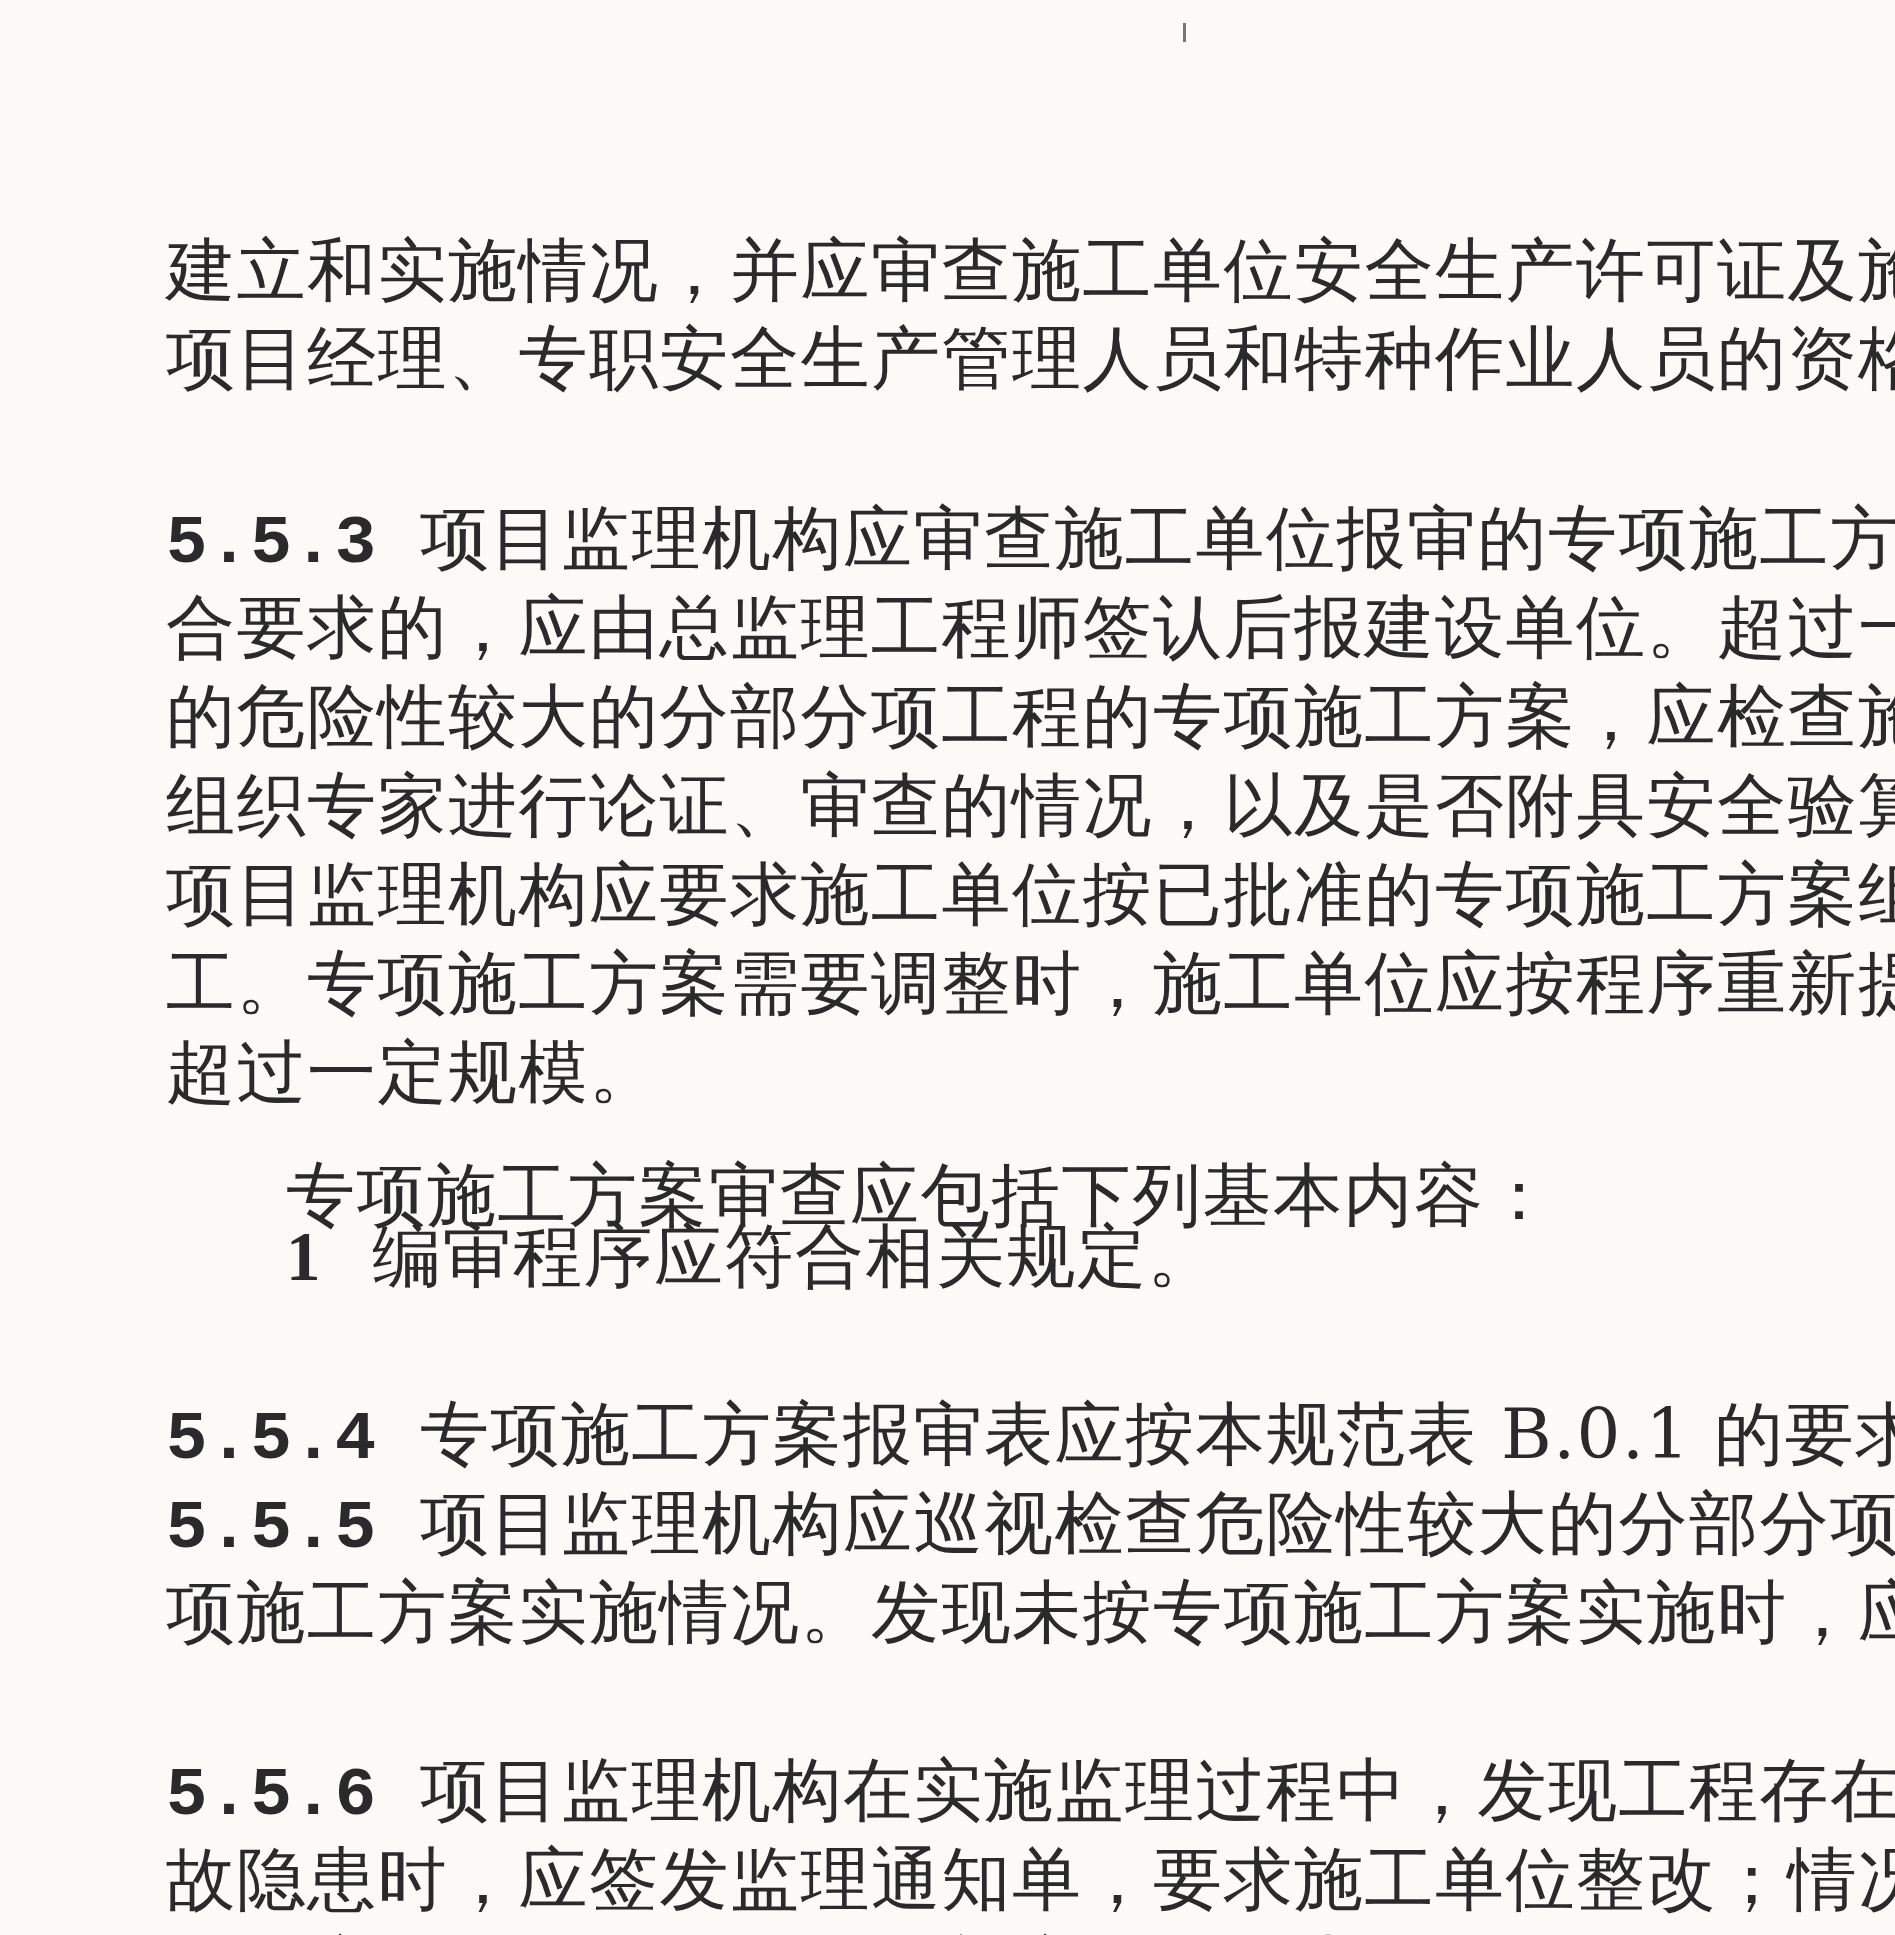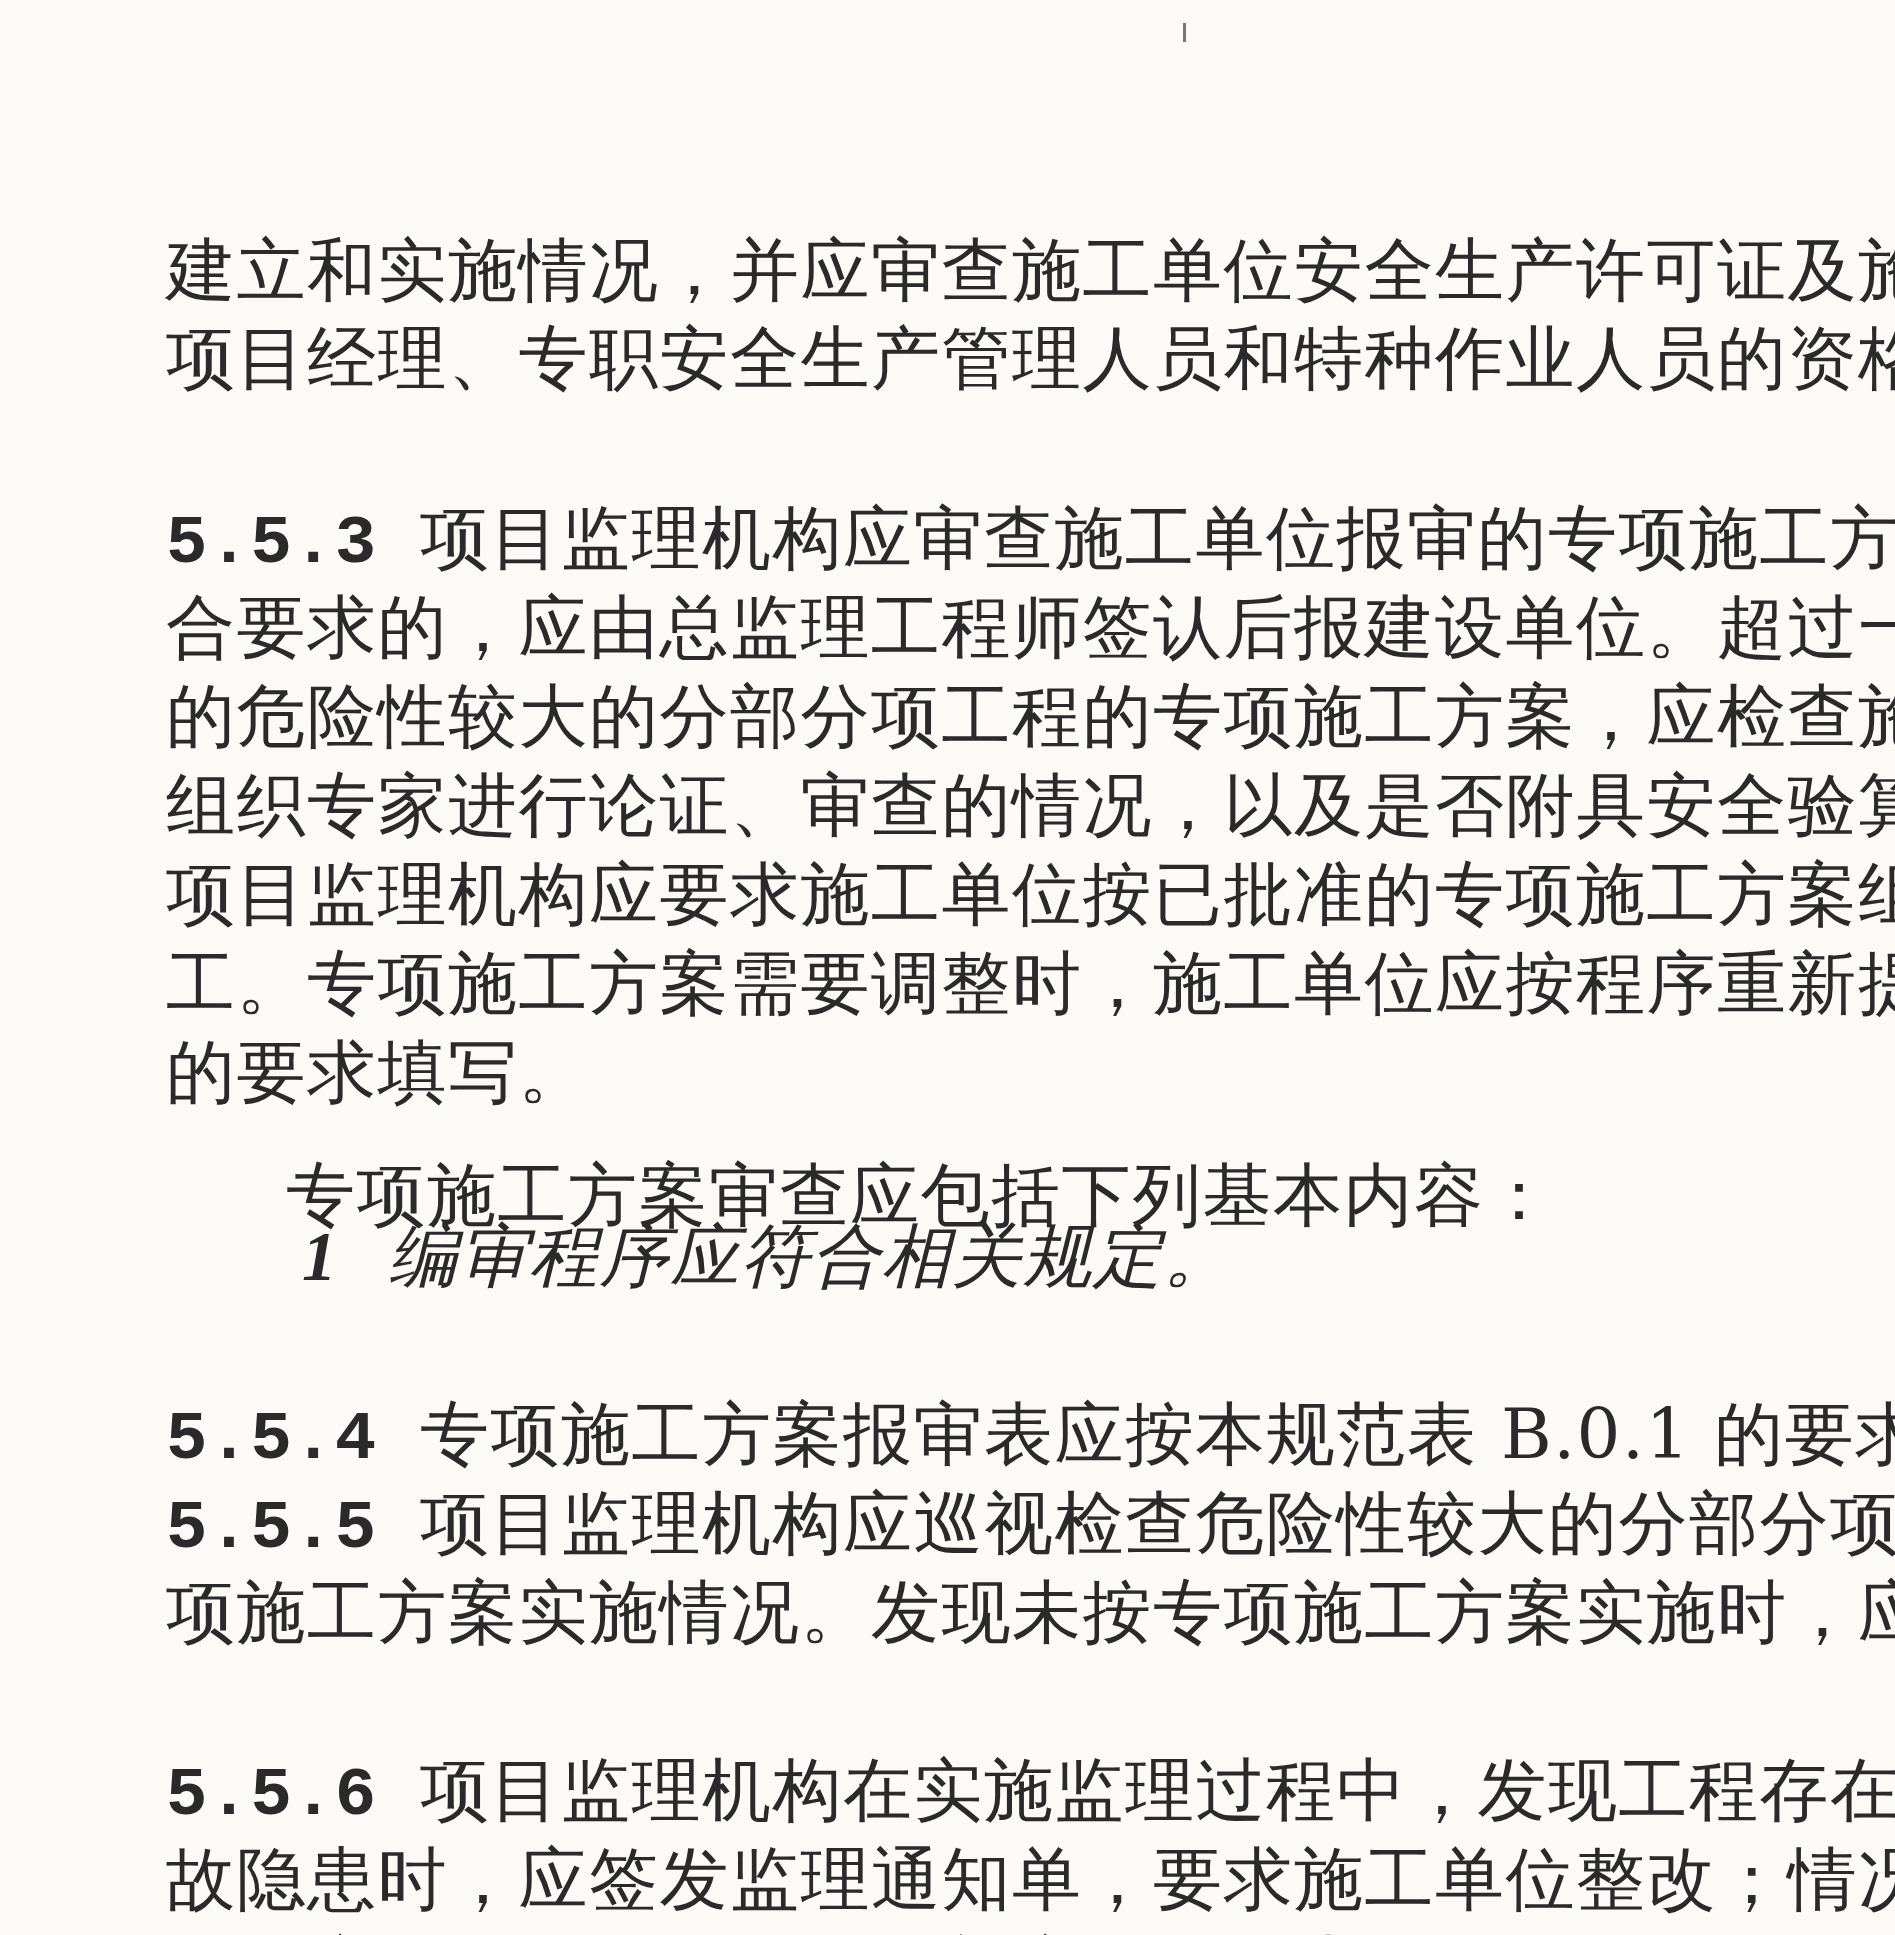--- a/index.html
+++ b/index.html
@@ -10,21 +10,21 @@
     font-family: "DejaVu Serif", "Liberation Serif", serif;
     color: #2a2a2a;
   }
   .page { position: absolute; left: 0; top: 0; width: 1896px; height: 2978px; }
   .line {
     position: absolute; left: 166px;
     font-size: 69px; line-height: 89px; height: 89px;
     white-space: nowrap; letter-spacing: 1.5px;
   }
   .indent { left: 286px; margin-top: 28px; }
-  .item-indent { left: 302px; font-style: italic; }
+  .item-indent { left: 286px; }
   .sec {
     font-family: Liberation Mono, monospace; font-weight: bold;
     margin-right: 43px; letter-spacing: 0.8px;
   }
   .num { font-family: "Liberation Serif", serif; font-weight: bold; margin-right: 50px; }
   .mark { position: absolute; left: 1183px; top: 23px; width: 3.1px; height: 19.4px; background: #777; }
 </style>
 </head>
 <body>
 
@@ -35,21 +35,21 @@
   <div class="line" style="top:314px">项目经理、专职安全生产管理人员和特种作业人员的资格，同时</div>
 
   <div class="line" style="top:494px">
     <span class="sec">5.5.3</span><span>项目监理机构应审查施工单位报审的专项施工方案，符</span>
   </div>
   <div class="line" style="top:583px">合要求的，应由总监理工程师签认后报建设单位。超过一定规模</div>
   <div class="line" style="top:672px">的危险性较大的分部分项工程的专项施工方案，应检查施工单位</div>
   <div class="line" style="top:761px">组织专家进行论证、审查的情况，以及是否附具安全验算结果。</div>
   <div class="line" style="top:850px">项目监理机构应要求施工单位按已批准的专项施工方案组织施</div>
   <div class="line" style="top:939px">工。专项施工方案需要调整时，施工单位应按程序重新提交项目</div>
-  <div class="line" style="top:1028px">的要求填写。</div>
+  <div class="line" style="top:1028px">超过一定规模。</div>
 
   <div class="line indent" style="top:1123px">专项施工方案审查应包括下列基本内容：</div>
   <div class="line item-indent" style="top:1212px">
     <span class="num">1</span><span>编审程序应符合相关规定。</span>
   </div>
 
   <div class="line" style="top:1390px">
     <span class="sec">5.5.4</span><span>专项施工方案报审表应按本规范表 B.0.1 的要求填写。</span>
   </div>
 

